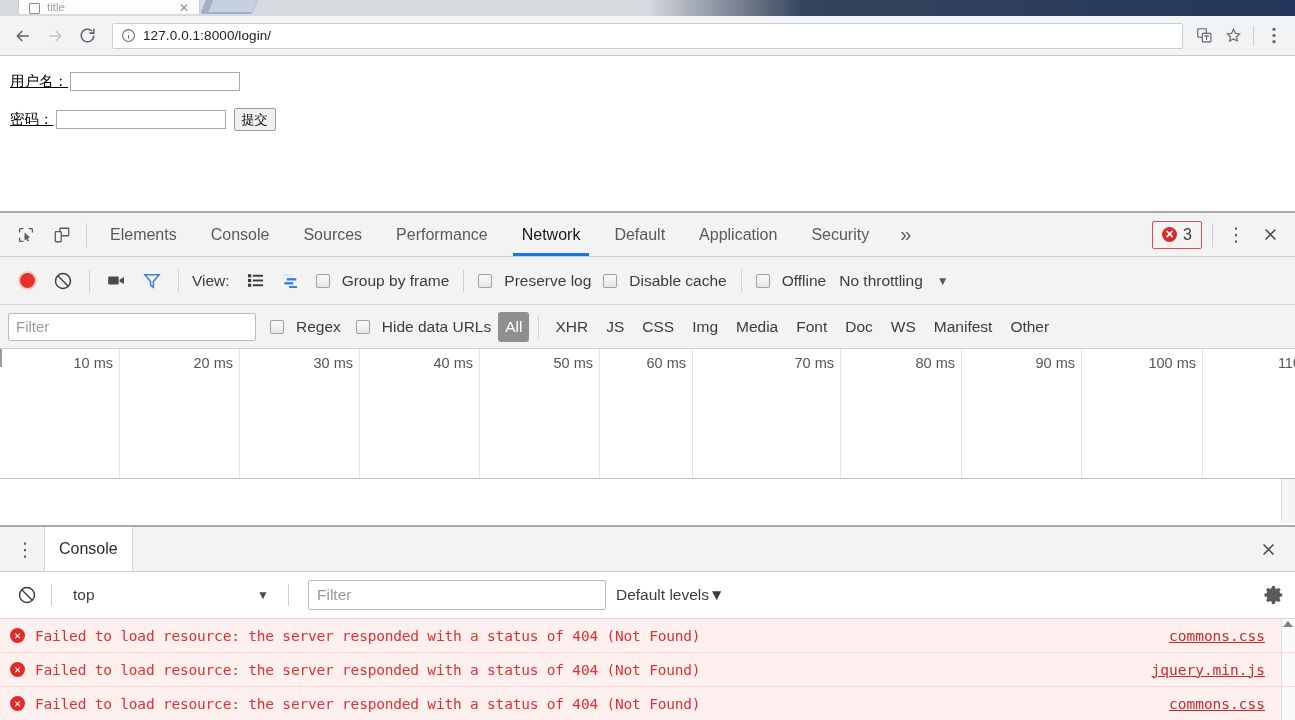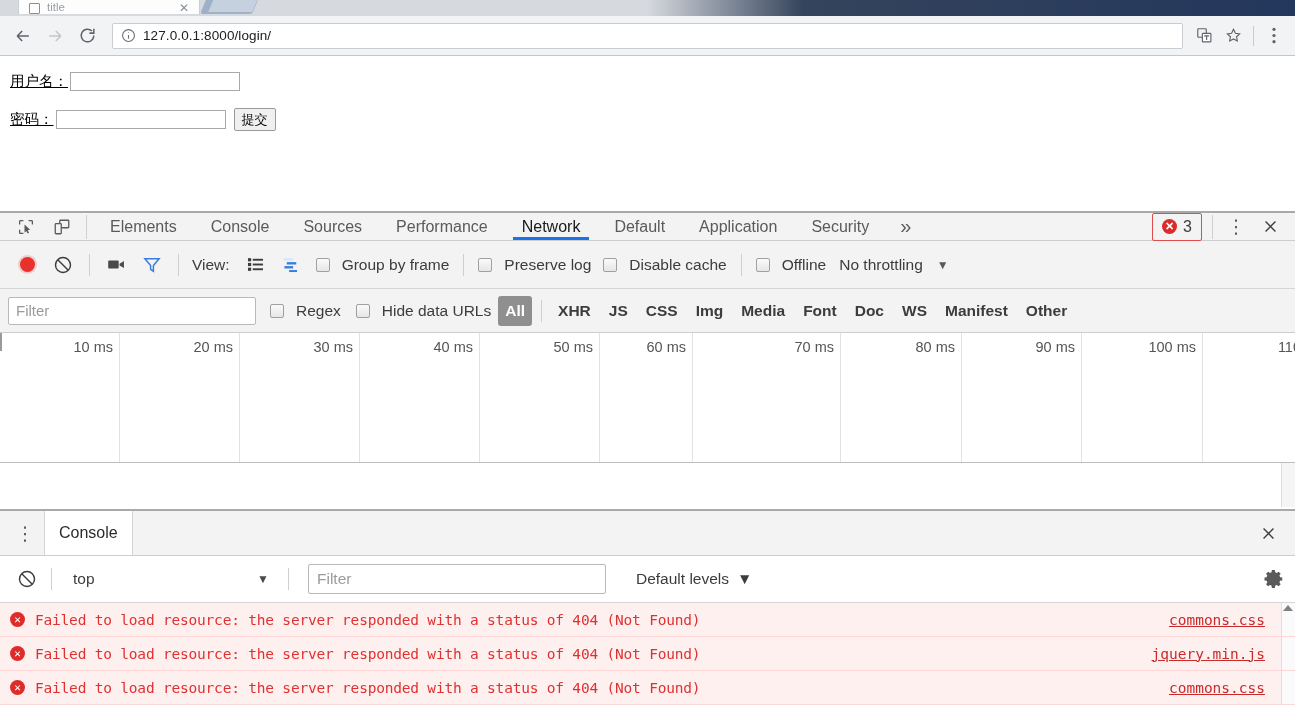--- a/index.html
+++ b/index.html
@@ -152,21 +152,21 @@
   
   .devtools {
     border-top: 2px solid #a9a9a9;
     background: #fff;
     height: 513px;
     display: flex;
     flex-direction: column;
   }
 
   .dt-tabbar {
-    height: 28px;
+    height: 44px;
     background: #f3f3f3;
     border-bottom: 1px solid #cdcdcd;
     display: flex;
     align-items: center;
     padding-left: 8px;
   }
   .dt-iconbtn {
     width: 36px; height: 36px;
     display: flex; align-items: center; justify-content: center;
     color: #5a5a5a;
@@ -290,21 +290,20 @@
     color: #9b9b9b;
     font-family: "Liberation Sans", sans-serif;
     line-height: 26px;
     flex: none;
   }
   .ftype {
     padding: 6px 7px;
     border-radius: 3px;
     white-space: nowrap;
     margin: 0 2px;
-    font-weight: bold;
   }
   .ftype.sel { background: #8f8f8f; color: #fff; }
 
   
   .timeline {
     height: 130px;
     background: #fff;
     position: relative;
     border-bottom: 1px solid #bdbdbd;
     overflow: hidden;
@@ -402,21 +401,21 @@
     border: 1px solid #b9b9b9;
     background: #fff;
     border-radius: 2px;
     padding: 0 8px;
     font-size: 15.5px;
     color: #9b9b9b;
     line-height: 28px;
     margin-left: 12px;
     flex: none;
   }
-  .levels { margin-left: 30px; display: flex; align-items: center; gap: 8px; }
+  .levels { margin-left: 10px; display: flex; align-items: center; gap: 0; }
   .con-gear { margin-left: auto; color: #5a5a5a; display: flex; align-items: center; }
 
   .con-messages {
     flex: 1;
     overflow: hidden;
     font-family: "DejaVu Sans Mono", "Liberation Mono", monospace;
   }
   .con-row {
     height: 34px;
     background: #fff0f0;

